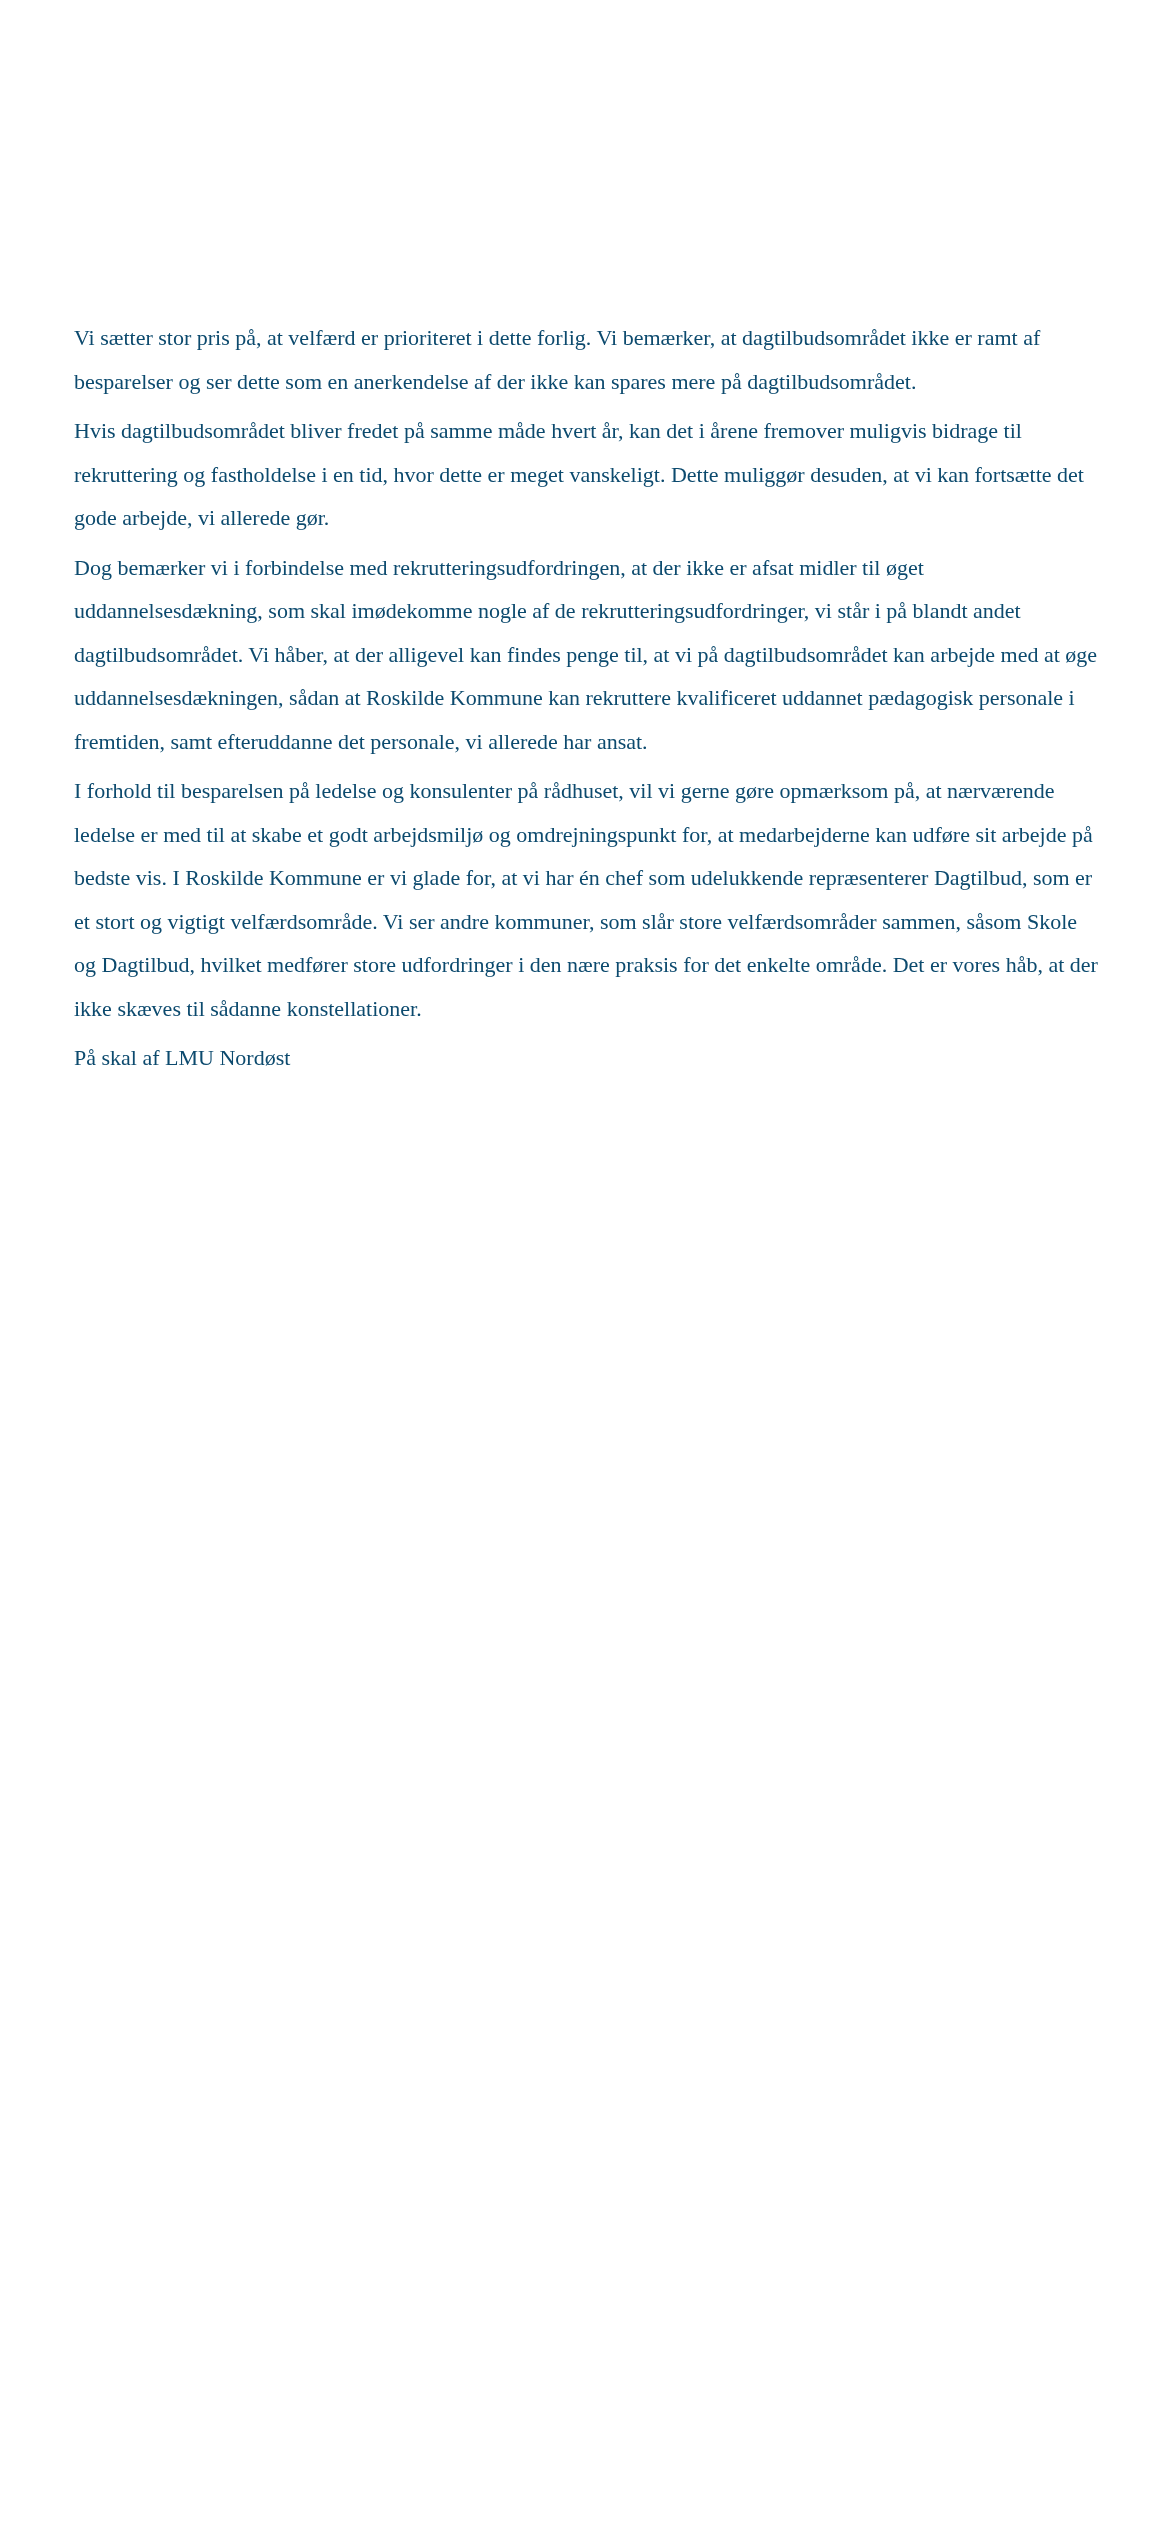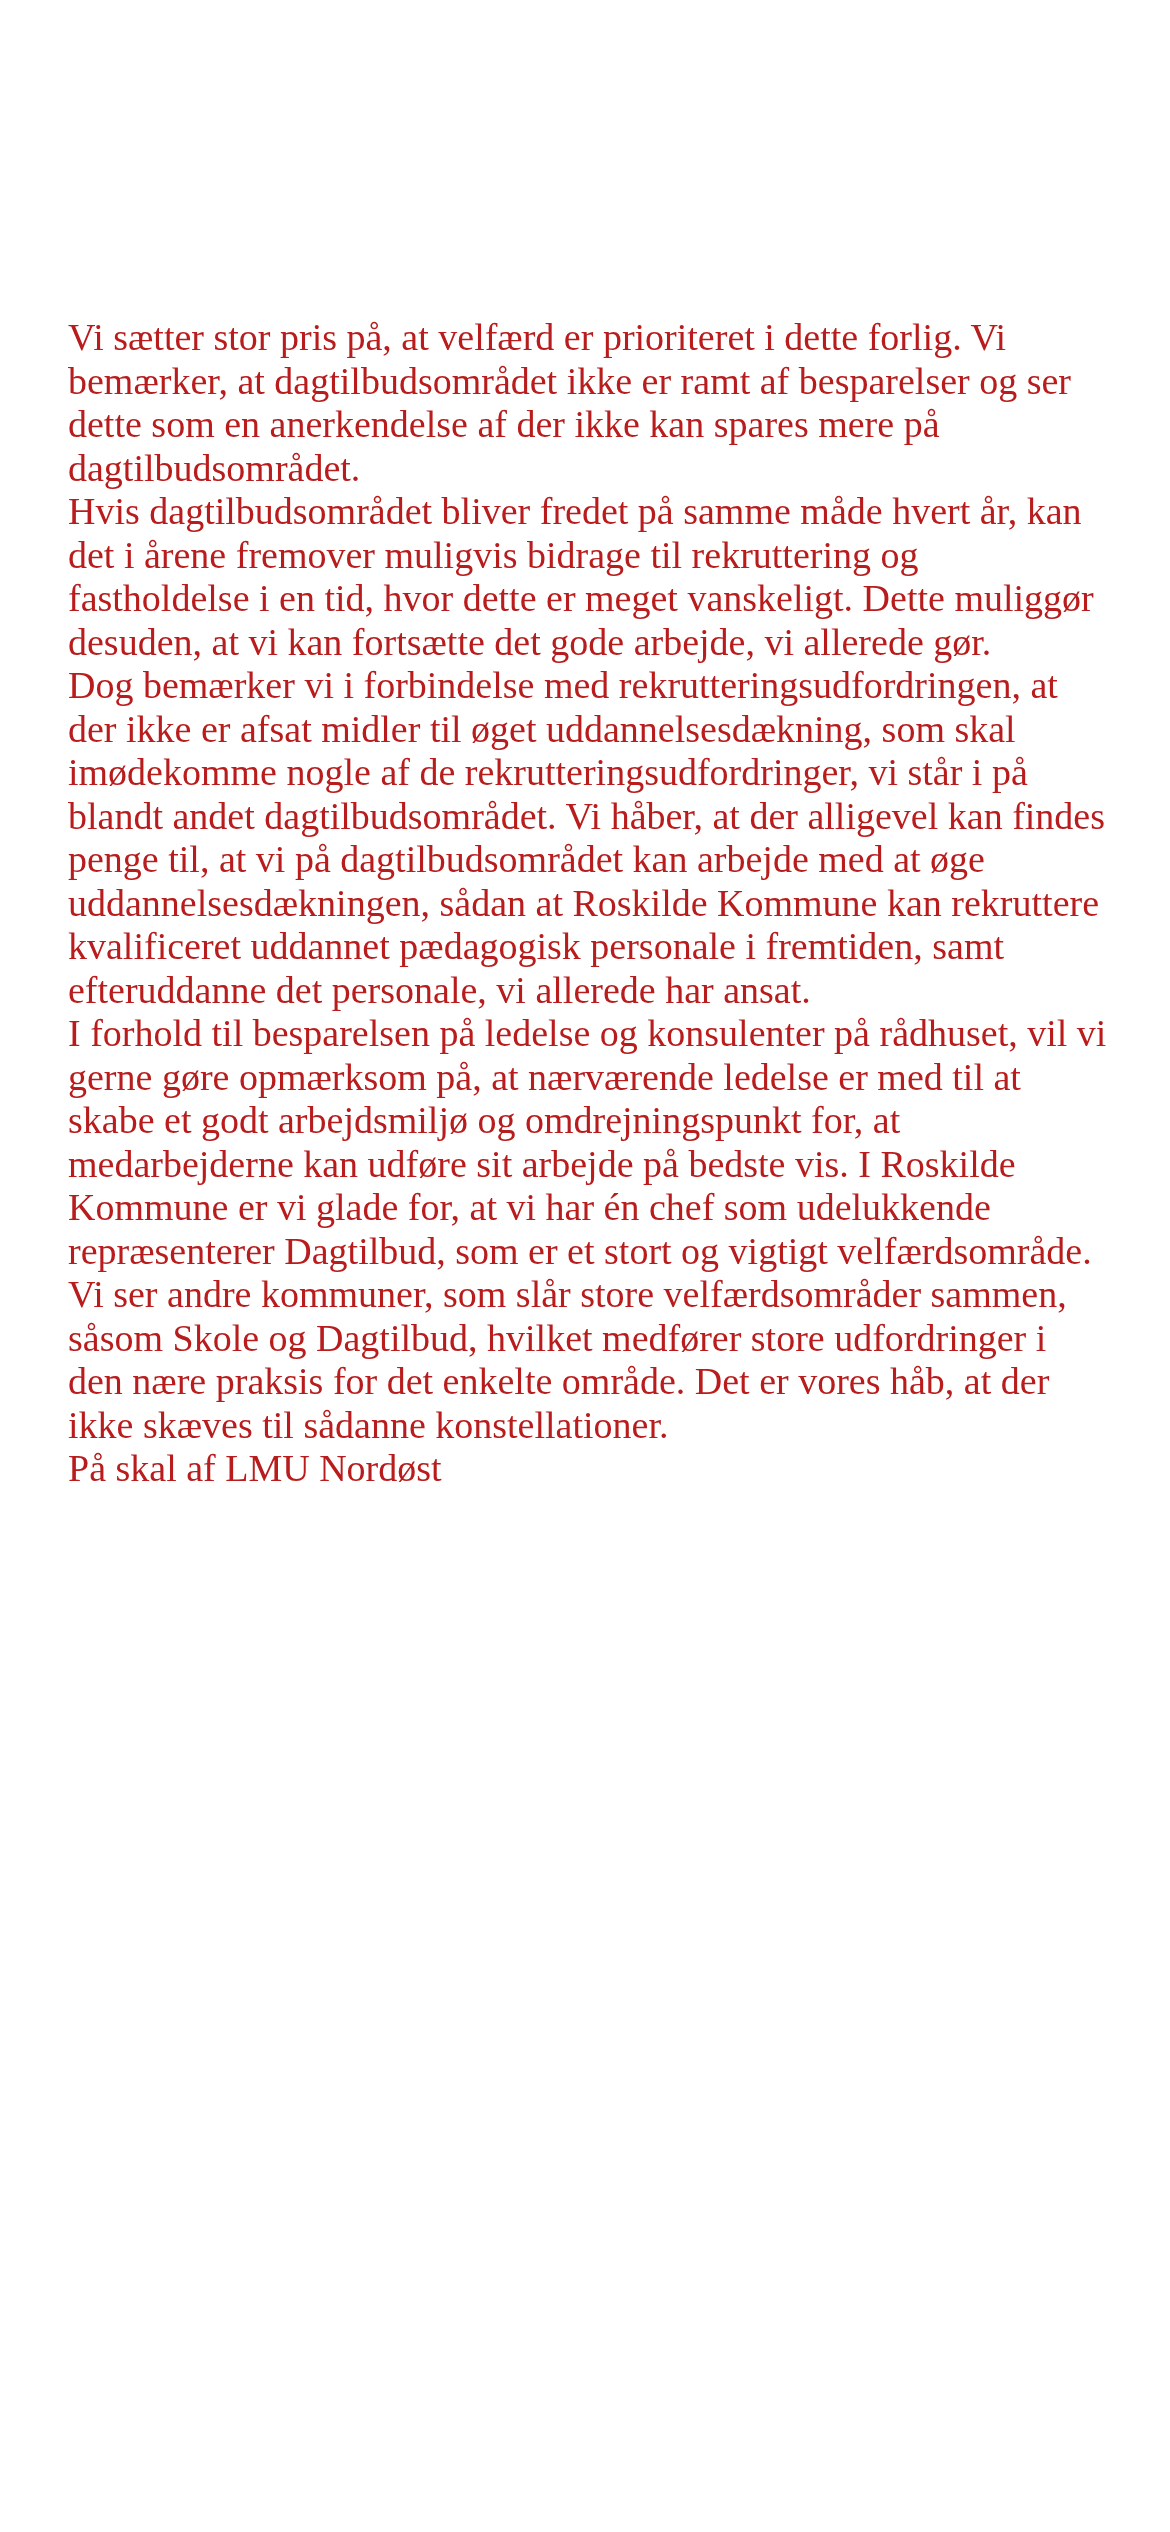--- a/index.html
+++ b/index.html
@@ -28,27 +28,27 @@
     margin: 0;
     text-align: center;
     letter-spacing: 0;
     color: #000000;
   }
   .doc-body {
     margin: 6px 62px 0 68px;
     width: 1040px;
   }
   .doc-body p {
-    font-size: 38px;
+    font-size: 22px;
     line-height: 43.5px;
-    margin: 0;
+    margin: 6px;
     padding: 0;
     text-align: left;
     word-spacing: normal;
-    color: #b91c1c;
+    color: #0c4a6e;
   }
 </style>
 </head>
 <body>
 
 <div class="page">
   <div class="doc-body">
       <p>Vi sætter stor pris på, at velfærd er prioriteret i dette forlig. Vi bemærker, at dagtilbudsområdet ikke er ramt af besparelser og ser dette som en anerkendelse af der ikke kan spares mere på dagtilbudsområdet.</p>
       <p>Hvis dagtilbudsområdet bliver fredet på samme måde hvert år, kan det i årene fremover muligvis bidrage til rekruttering og fastholdelse i en tid, hvor dette er meget vanskeligt. Dette muliggør desuden, at vi kan fortsætte det gode arbejde, vi allerede gør.</p>
       <p>Dog bemærker vi i forbindelse med rekrutteringsudfordringen, at der ikke er afsat midler til øget uddannelsesdækning, som skal imødekomme nogle af de rekrutteringsudfordringer, vi står i på blandt andet dagtilbudsområdet. Vi håber, at der alligevel kan findes penge til, at vi på dagtilbudsområdet kan arbejde med at øge uddannelsesdækningen, sådan at Roskilde Kommune kan rekruttere kvalificeret uddannet pædagogisk personale i fremtiden, samt efteruddanne det personale, vi allerede har ansat.</p>

